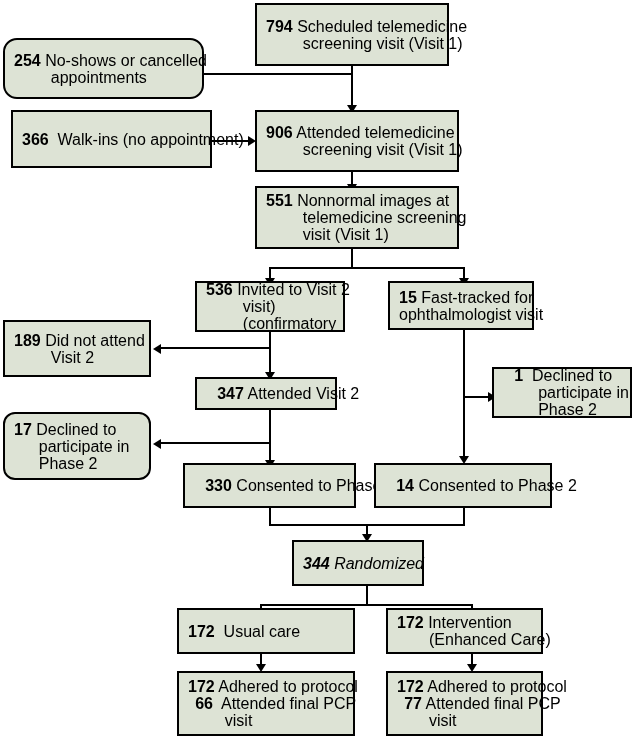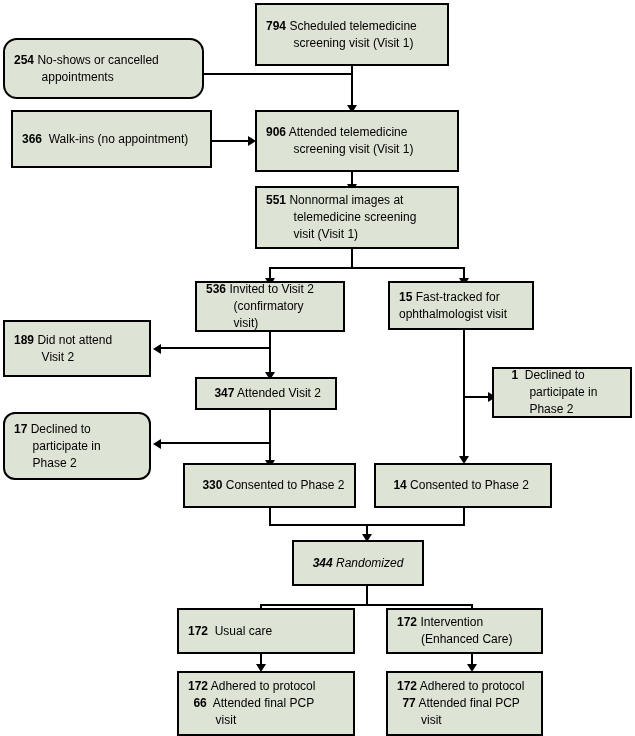--- a/index.html
+++ b/index.html
@@ -46,21 +46,21 @@
     border-bottom: 5px solid transparent;
     border-right: 8px solid #000000;
   }
   .arrow-right {
     border-top: 5px solid transparent;
     border-bottom: 5px solid transparent;
     border-left: 8px solid #000000;
   }
   .ln {
     display: block;
-    font-size: 12px;
+    font-size: 16px;
     line-height: 17px;
     color: #000000;
     white-space: nowrap;
   }
   .num {
     font-weight: bold;
   }
   .hang { padding-left: 2.3em; }
   .hang2 { padding-left: 2.0em; }
   .hang3 { padding-left: 1.55em; }
@@ -148,22 +148,22 @@
   </div>
 
   <div class="box" style="left:255px; top:186px; width:204px; height:63px;">
     <span class="ln"><span class="num">551</span> <span>Nonnormal images at</span></span>
     <span class="ln hang"><span>telemedicine screening</span></span>
     <span class="ln hang"><span>visit (Visit 1)</span></span>
   </div>
 
   <div class="box" style="left:195px; top:281px; width:150px; height:51px;">
     <span class="ln"><span class="num">536</span> <span>Invited to Visit 2</span></span>
+    <span class="ln hang"><span>visit)</span></span>
     <span class="ln hang"><span>(confirmatory</span></span>
-    <span class="ln hang"><span>visit)</span></span>
   </div>
 
   <div class="box" style="left:388px; top:281px; width:146px; height:49px;">
     <span class="ln"><span class="num">15</span> <span>Fast-tracked for</span></span>
     <span class="ln"><span>ophthalmologist visit</span></span>
   </div>
 
   <div class="box" style="left:3px; top:320px; width:148px; height:57px;">
     <span class="ln"><span class="num">189</span> <span>Did not attend</span></span>
     <span class="ln hang"><span>Visit 2</span></span>

